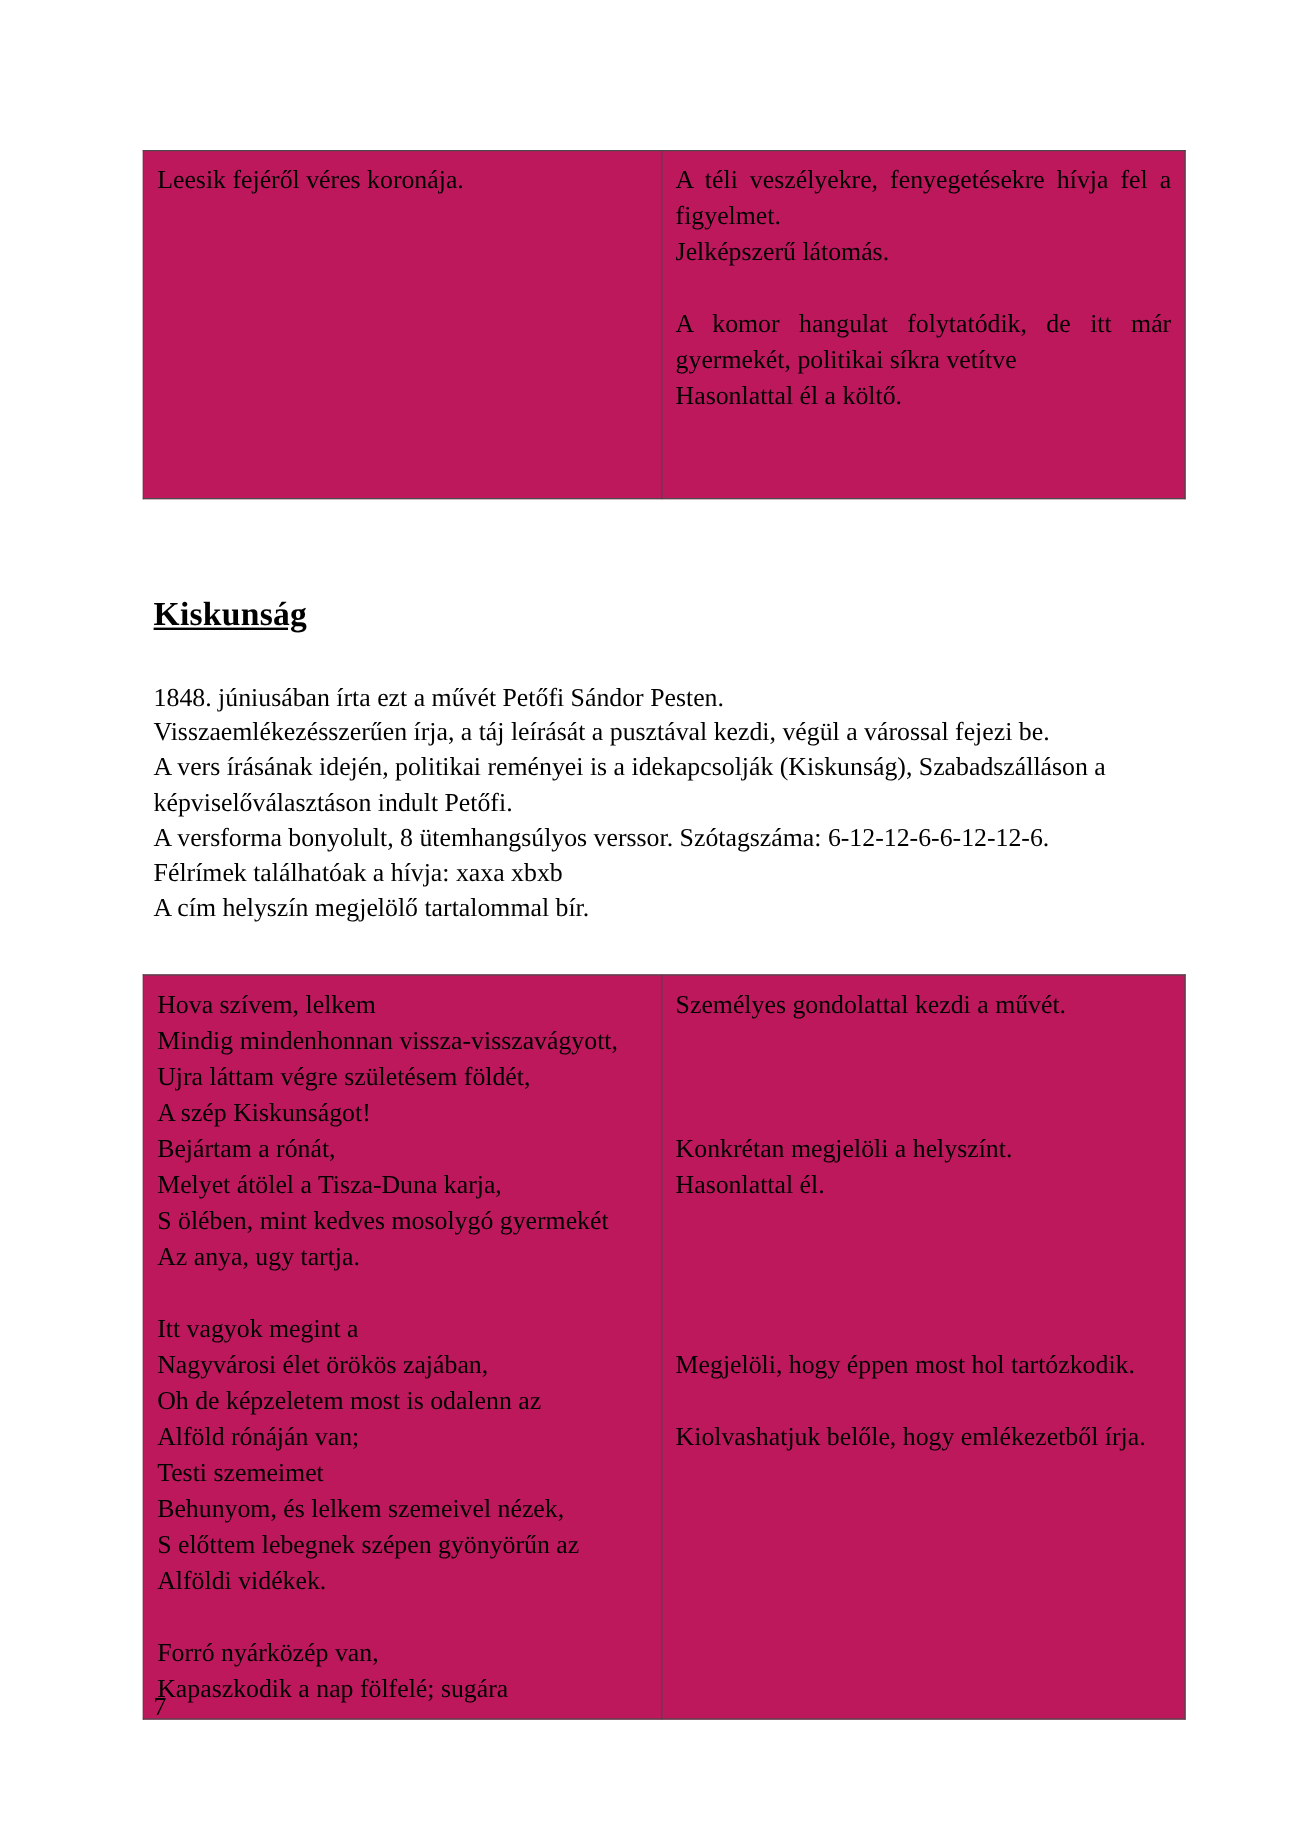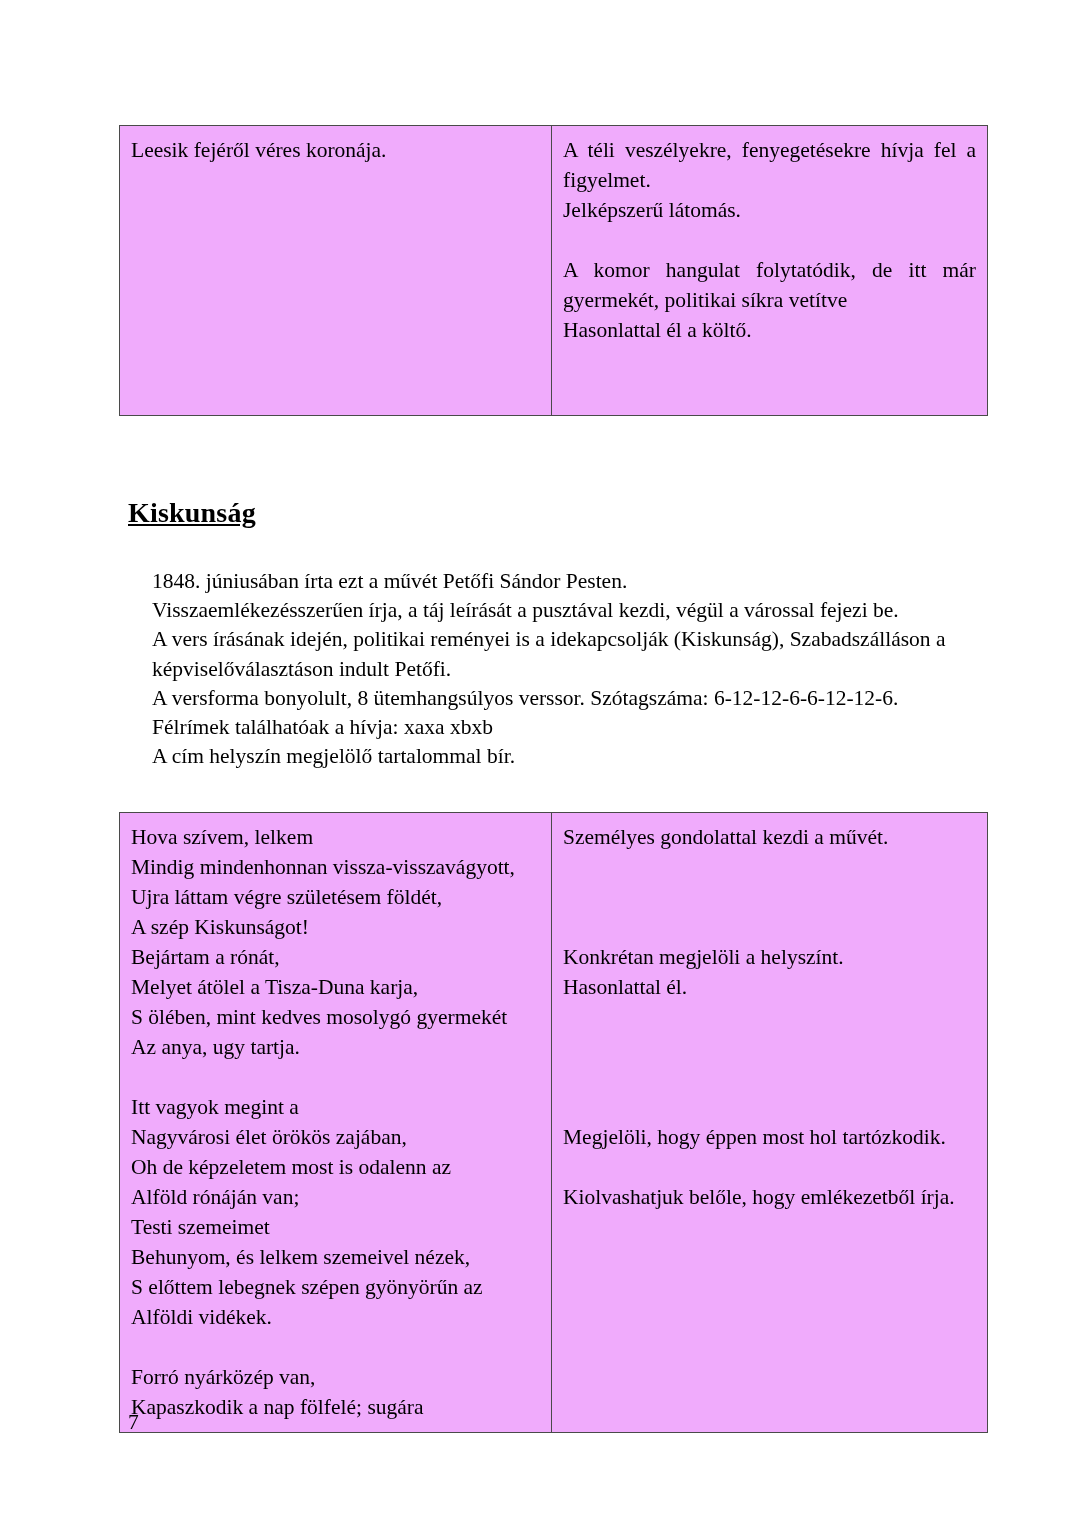--- a/index.html
+++ b/index.html
@@ -23,21 +23,21 @@
     width: 1080px;
     height: 1526px;
     background: #ffffff;
   }
 
   
   .doc-table {
     position: absolute;
     border-collapse: collapse;
     table-layout: fixed;
-    background: #f0abfc;
+    background: #be185d;
     font-family: Liberation Serif, serif;
   }
   .doc-table td {
     border: 1px solid #4a4a4a;
     vertical-align: top;
     padding: 9px 11px 10px 11px;
     font-size: 21.5px;
     line-height: 30px;
   }
   .col-left  { width: 409px; }
@@ -76,21 +76,20 @@
   }
 
   .body-block {
     position: absolute;
     left: 128px;
     top: 567px;
     width: 818px;
     font-size: 21.5px;
     line-height: 29.2px;
     text-align: left;
-    margin-left: 24px;
   }
   .body-block p {
     margin: 0;
   }
 
   .page-number {
     position: absolute;
     left: 128px;
     top: 1408px;
     font-size: 21.5px;

